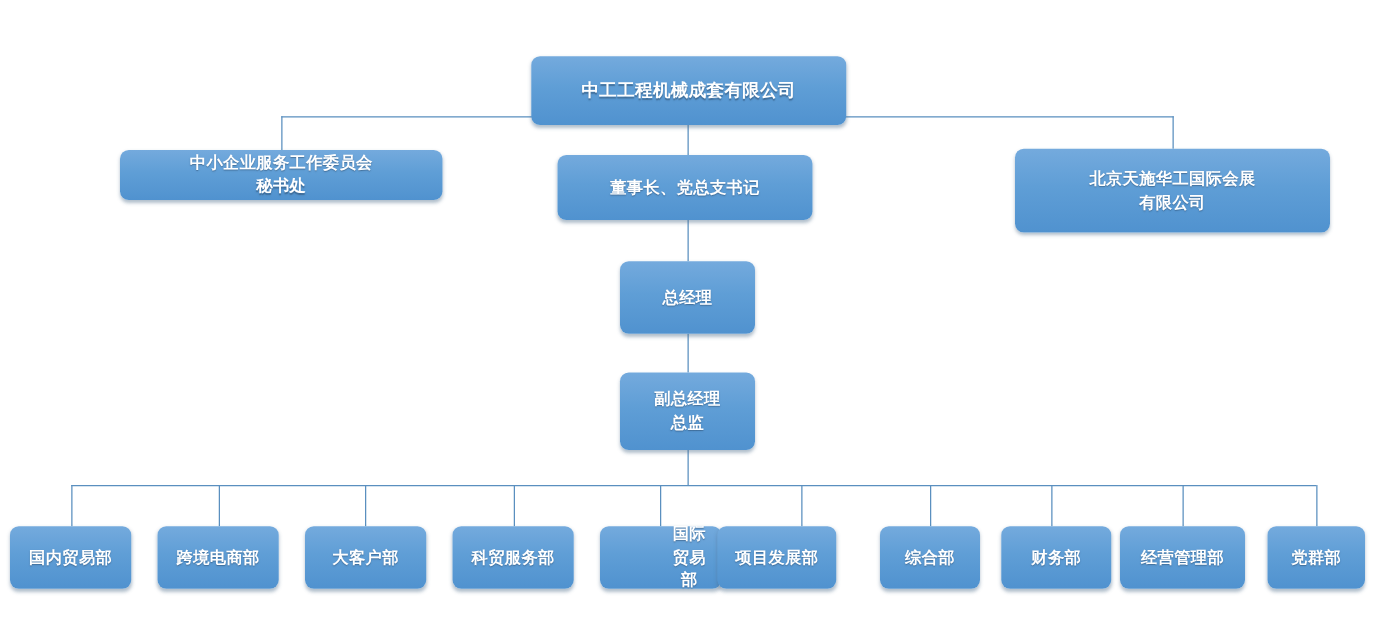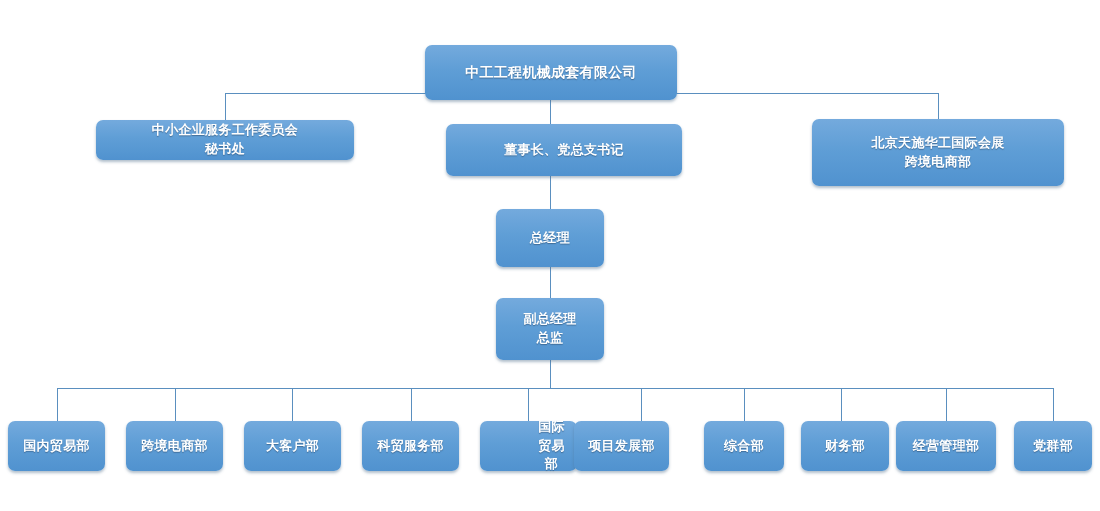--- a/index.html
+++ b/index.html
@@ -87,27 +87,27 @@
 
   <div class="node size-root" style="left:425px; top:2px; width:252px; height:55px;margin-top:43px;">
     <span class="label">中工工程机械成套有限公司</span>
   </div>
 
   <div class="node size-level2" style="left:96px; top:120px; width:258px; height:40px;">
     <span class="label">中小企业服务工作委员会
 秘书处</span>
   </div>
 
-  <div class="node size-level2" style="left:446px; top:124px; width:236px; height:52px;">
+  <div class="node size-level2" style="left:446px; top:124px; width:204px; height:52px;">
     <span class="label">董事长、党总支书记</span>
   </div>
 
   <div class="node size-level2" style="left:812px; top:119px; width:252px; height:67px;">
     <span class="label">北京天施华工国际会展
-跨境电商部</span>
+有限公司</span>
   </div>
 
   <div class="node size-level3" style="left:496px; top:209px; width:108px; height:58px;">
     <span class="label">总经理</span>
   </div>
 
   <div class="node size-level3" style="left:496px; top:298px; width:108px; height:62px;">
     <span class="label">副总经理
 总监</span>
   </div>

